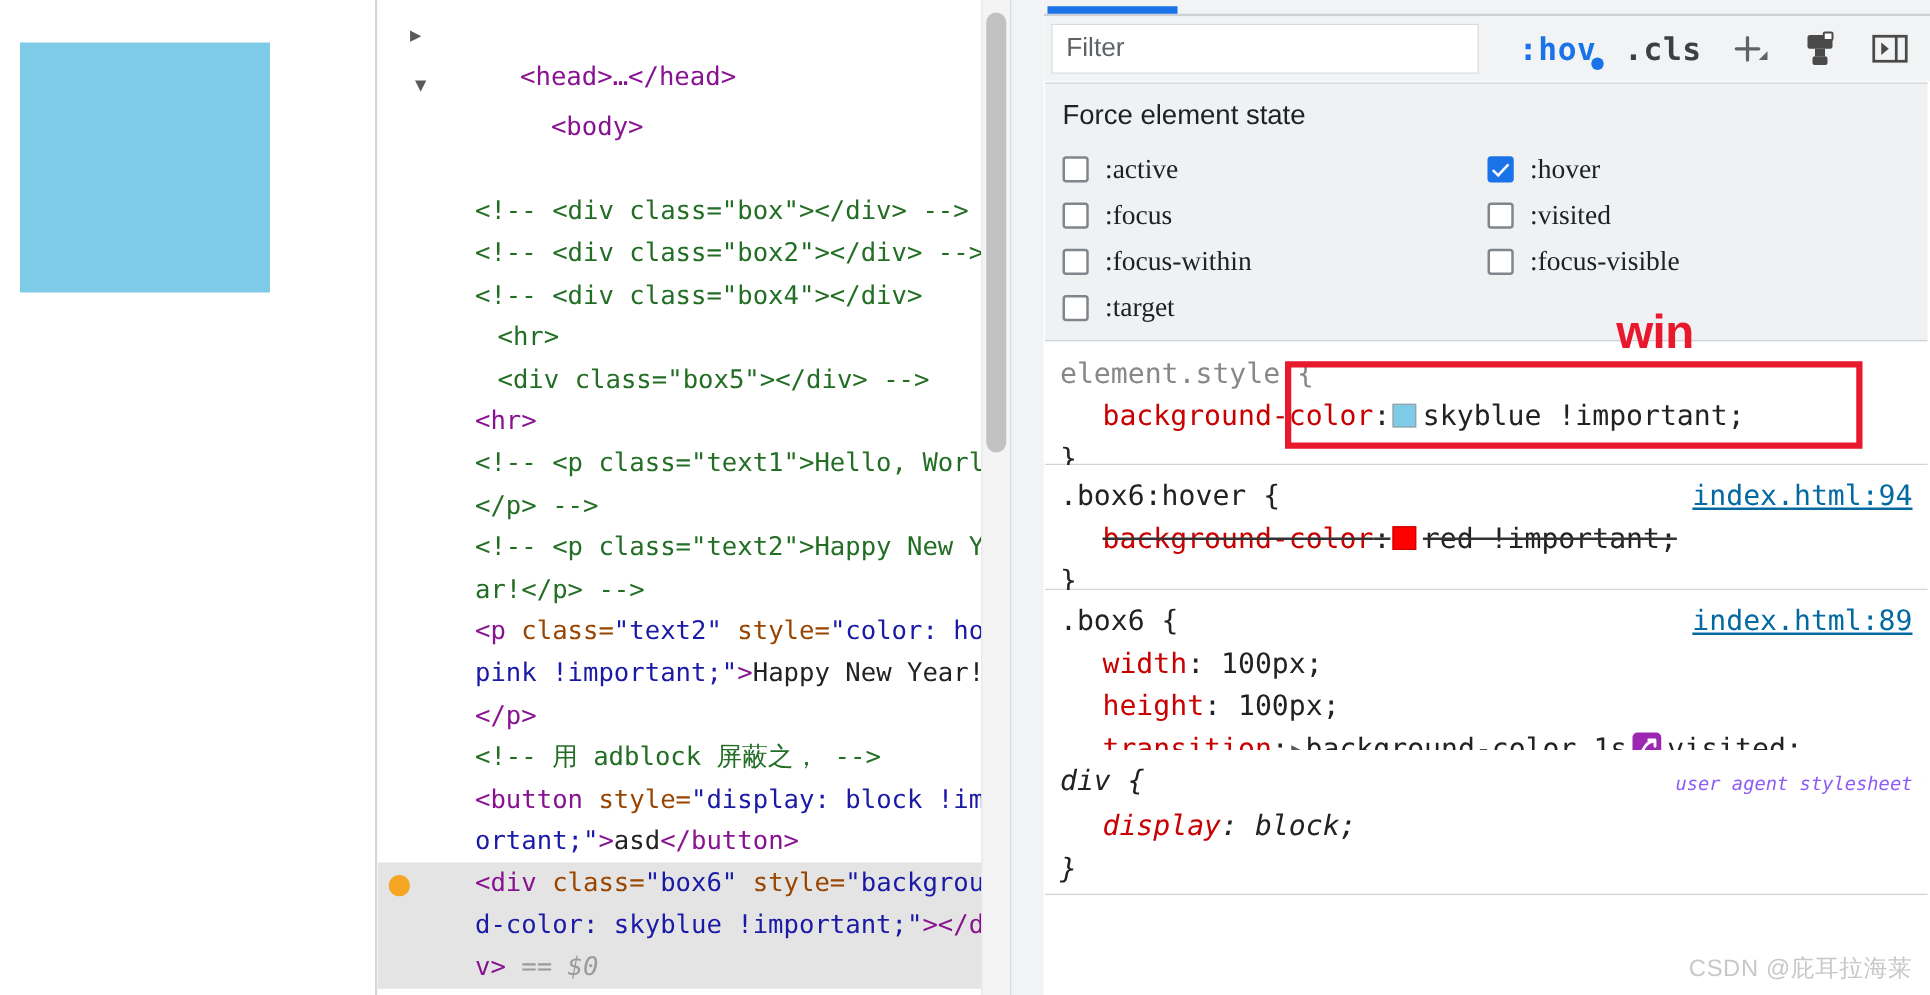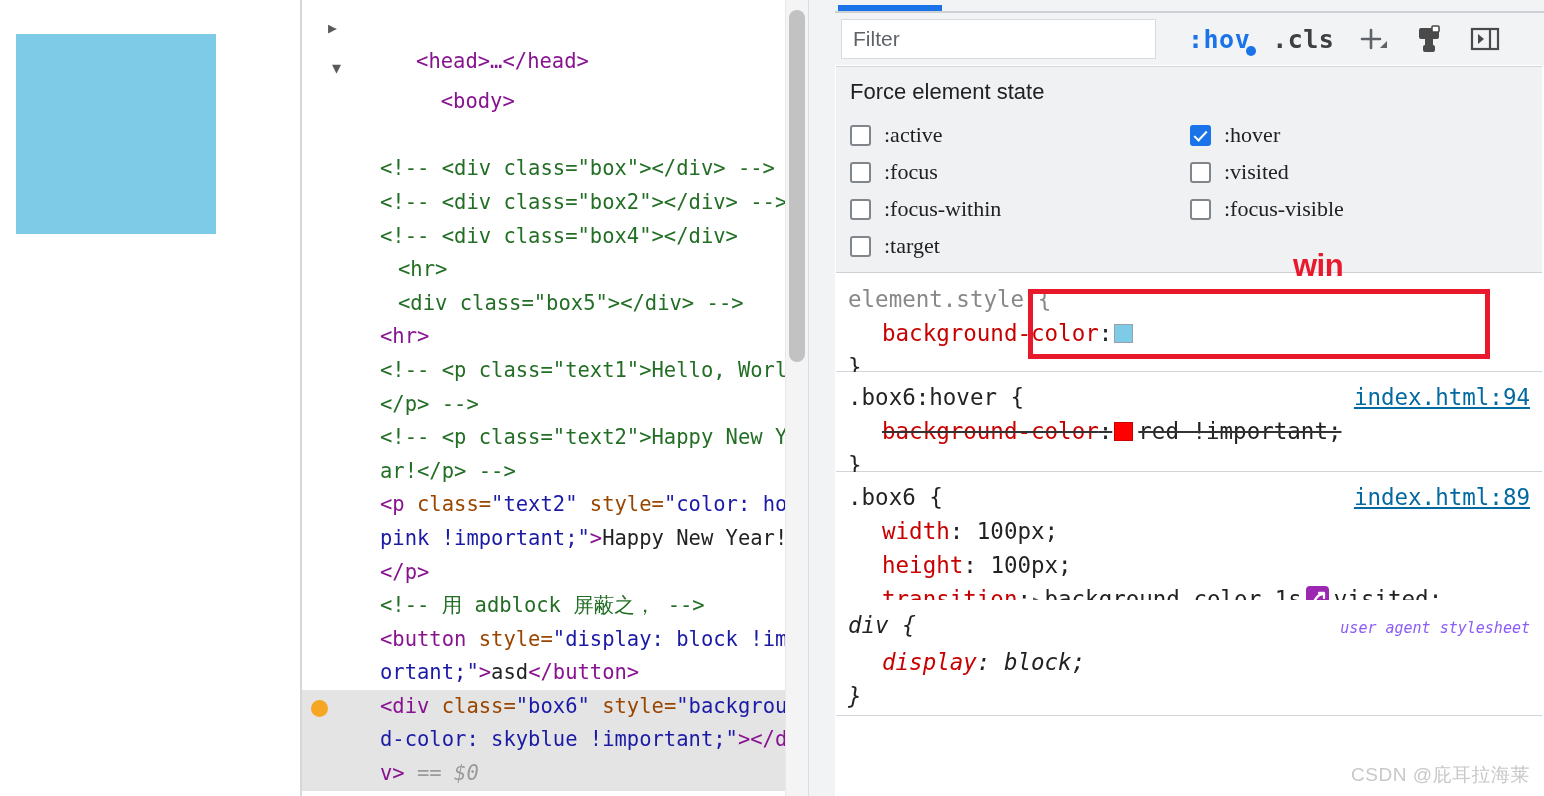--- a/index.html
+++ b/index.html
@@ -133,21 +133,21 @@
     position: absolute;
     left: 0; top: 13px;
     width: 709px; height: 52px;
     background: #f1f3f4;
     display: flex;
     align-items: center;
     padding: 0 6px;
     box-sizing: border-box;
   }
   #filter-input {
-    width: 315px;
+    width: 342px;
     height: 40px;
     background: #ffffff;
     border: 1px solid #d8dadd;
     box-sizing: border-box;
     display: flex;
     align-items: center;
     padding-left: 11px;
     color: #5f6368;
     font-family: "Liberation Sans", sans-serif;
     font-size: 21px;
@@ -325,21 +325,21 @@
     border: 5px solid #e8192c;
     box-sizing: border-box;
     pointer-events: none;
   }
   #annot-win {
     position: absolute;
     left: 1293px; top: 247px;
     color: #e8192c;
     font-family: "Liberation Sans", sans-serif;
     font-weight: bold;
-    font-size: 31px;
+    font-size: 38px;
     line-height: 38px;
     letter-spacing: -0.5px;
   }
 
   #watermark {
     position: absolute;
     right: 14px; bottom: 8px;
     color: #c8c8c8;
     font-family: "Liberation Sans", sans-serif;
     font-size: 19px;
@@ -506,20 +506,21 @@
   </div>
 
   <div class="rule-block" id="rule-element-style">
     <div class="rule-head">
       <span class="selector-dim">element.style {</span>
     </div>
     <div class="decl">
       <span class="prop">background-color</span>
         <span class="val">:</span>
       <span class="swatch sky"></span>
+        <span class="val">skyblue !important;</span>
     </div>
     <div>}</div>
   </div>
 
   <div class="rule-block" id="rule-box6-hover">
     <div class="rule-head">
       <span class="selector">.box6:hover {</span>
       <span class="origin-link">index.html:94</span>
     </div>
     <div class="decl struck">

